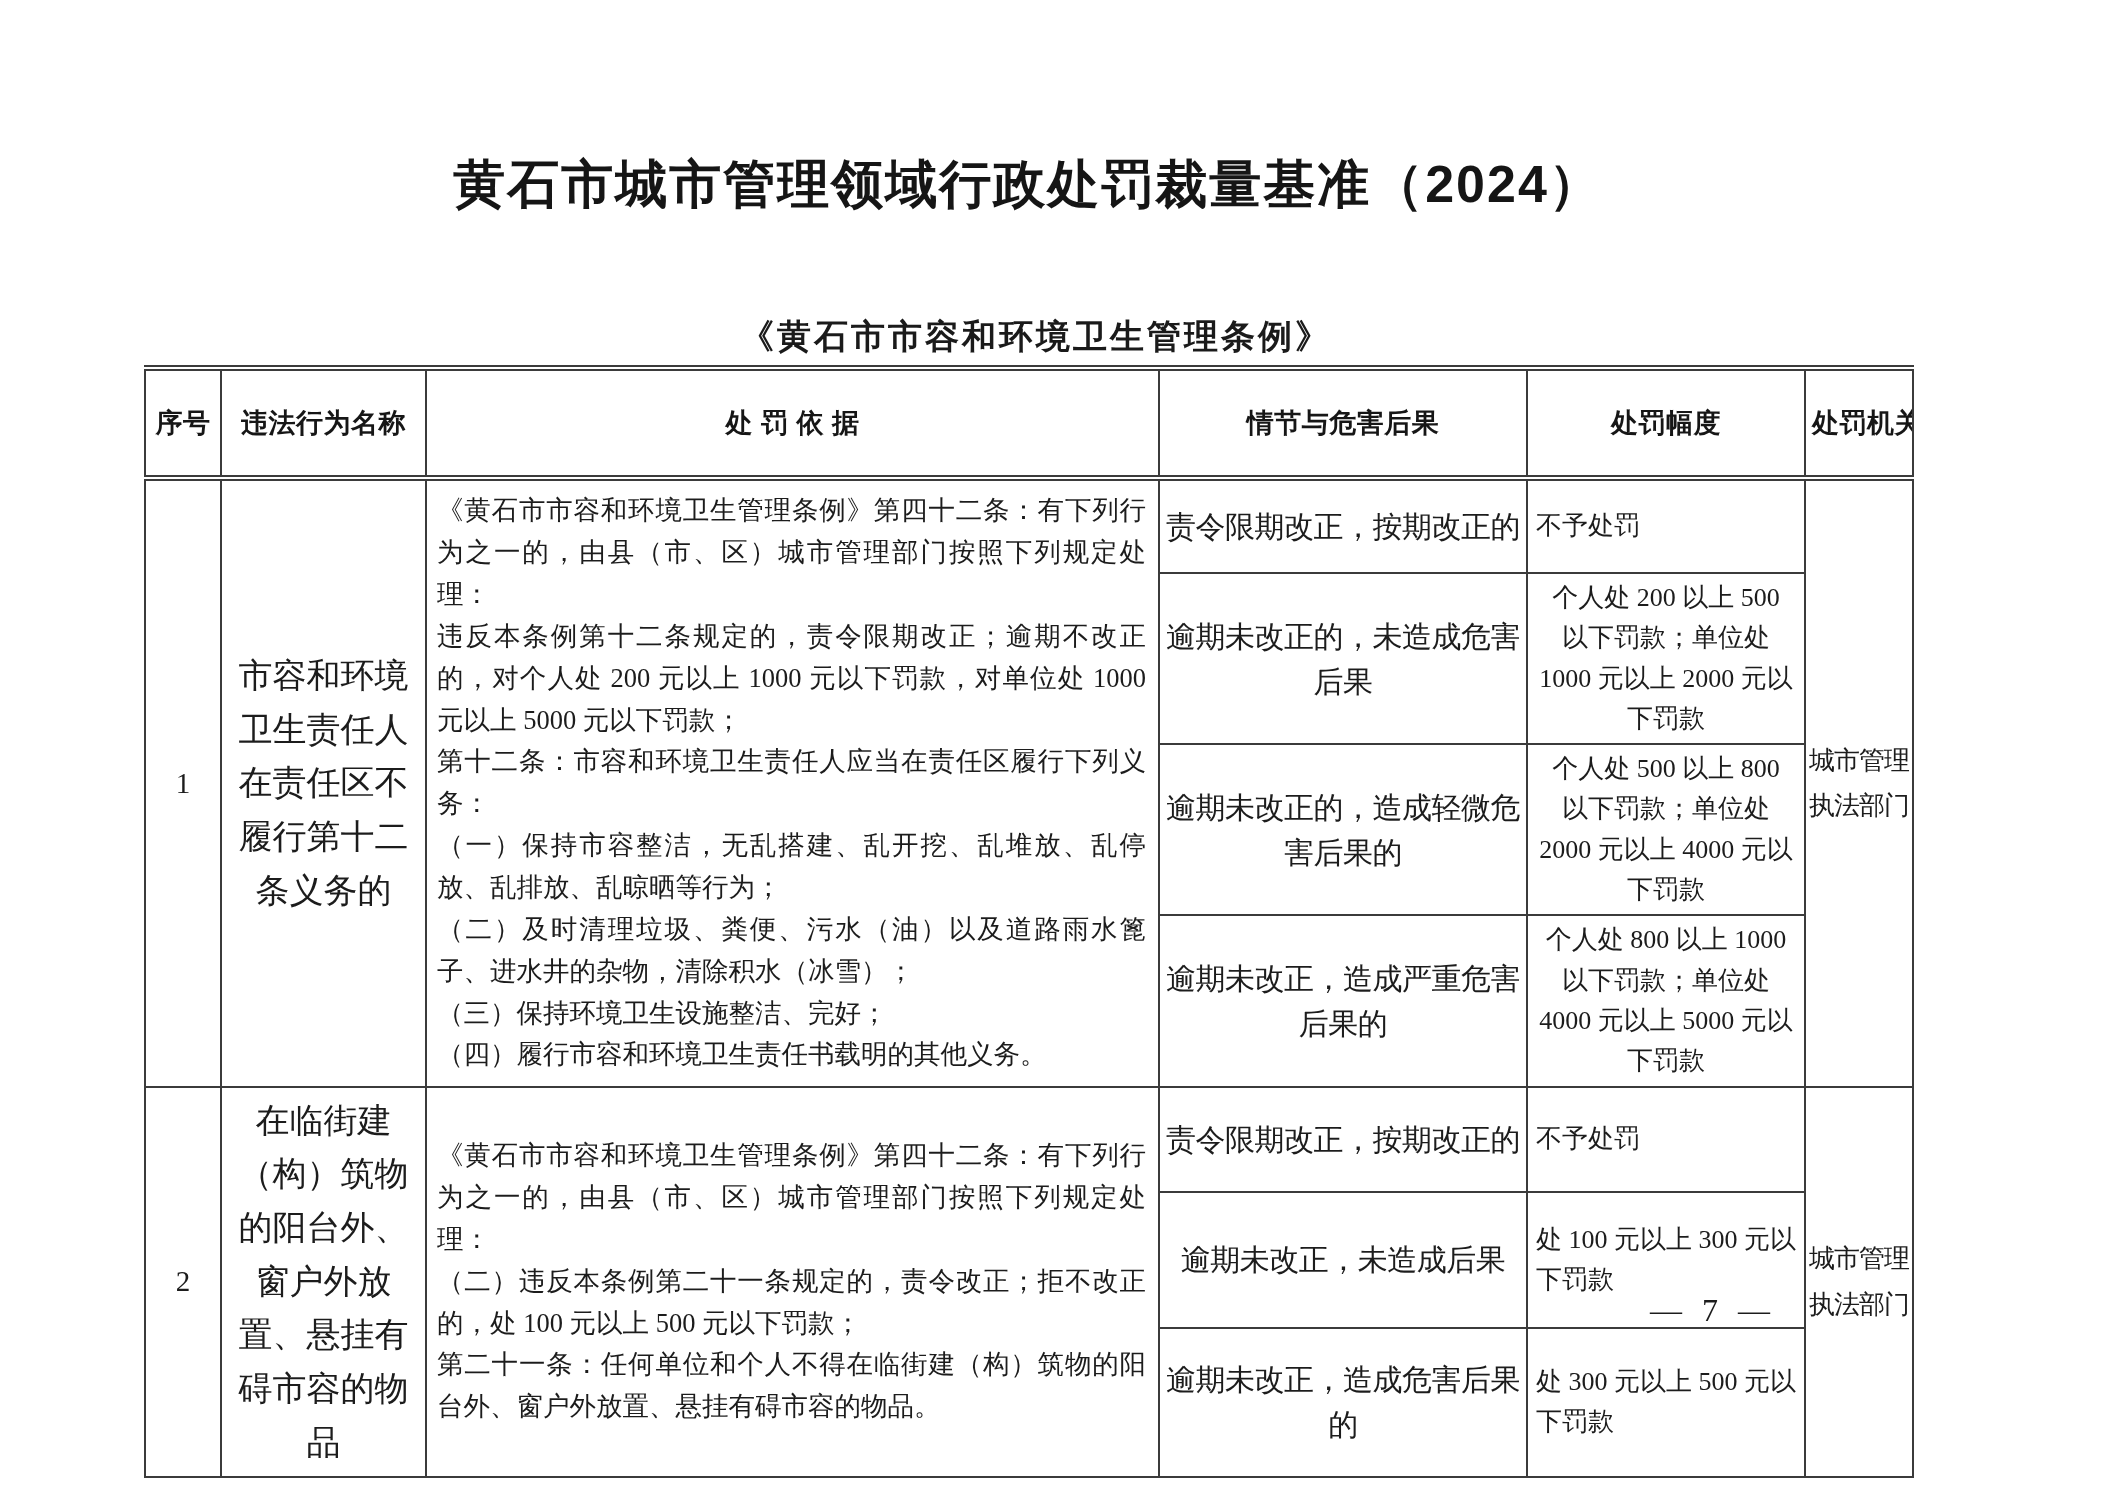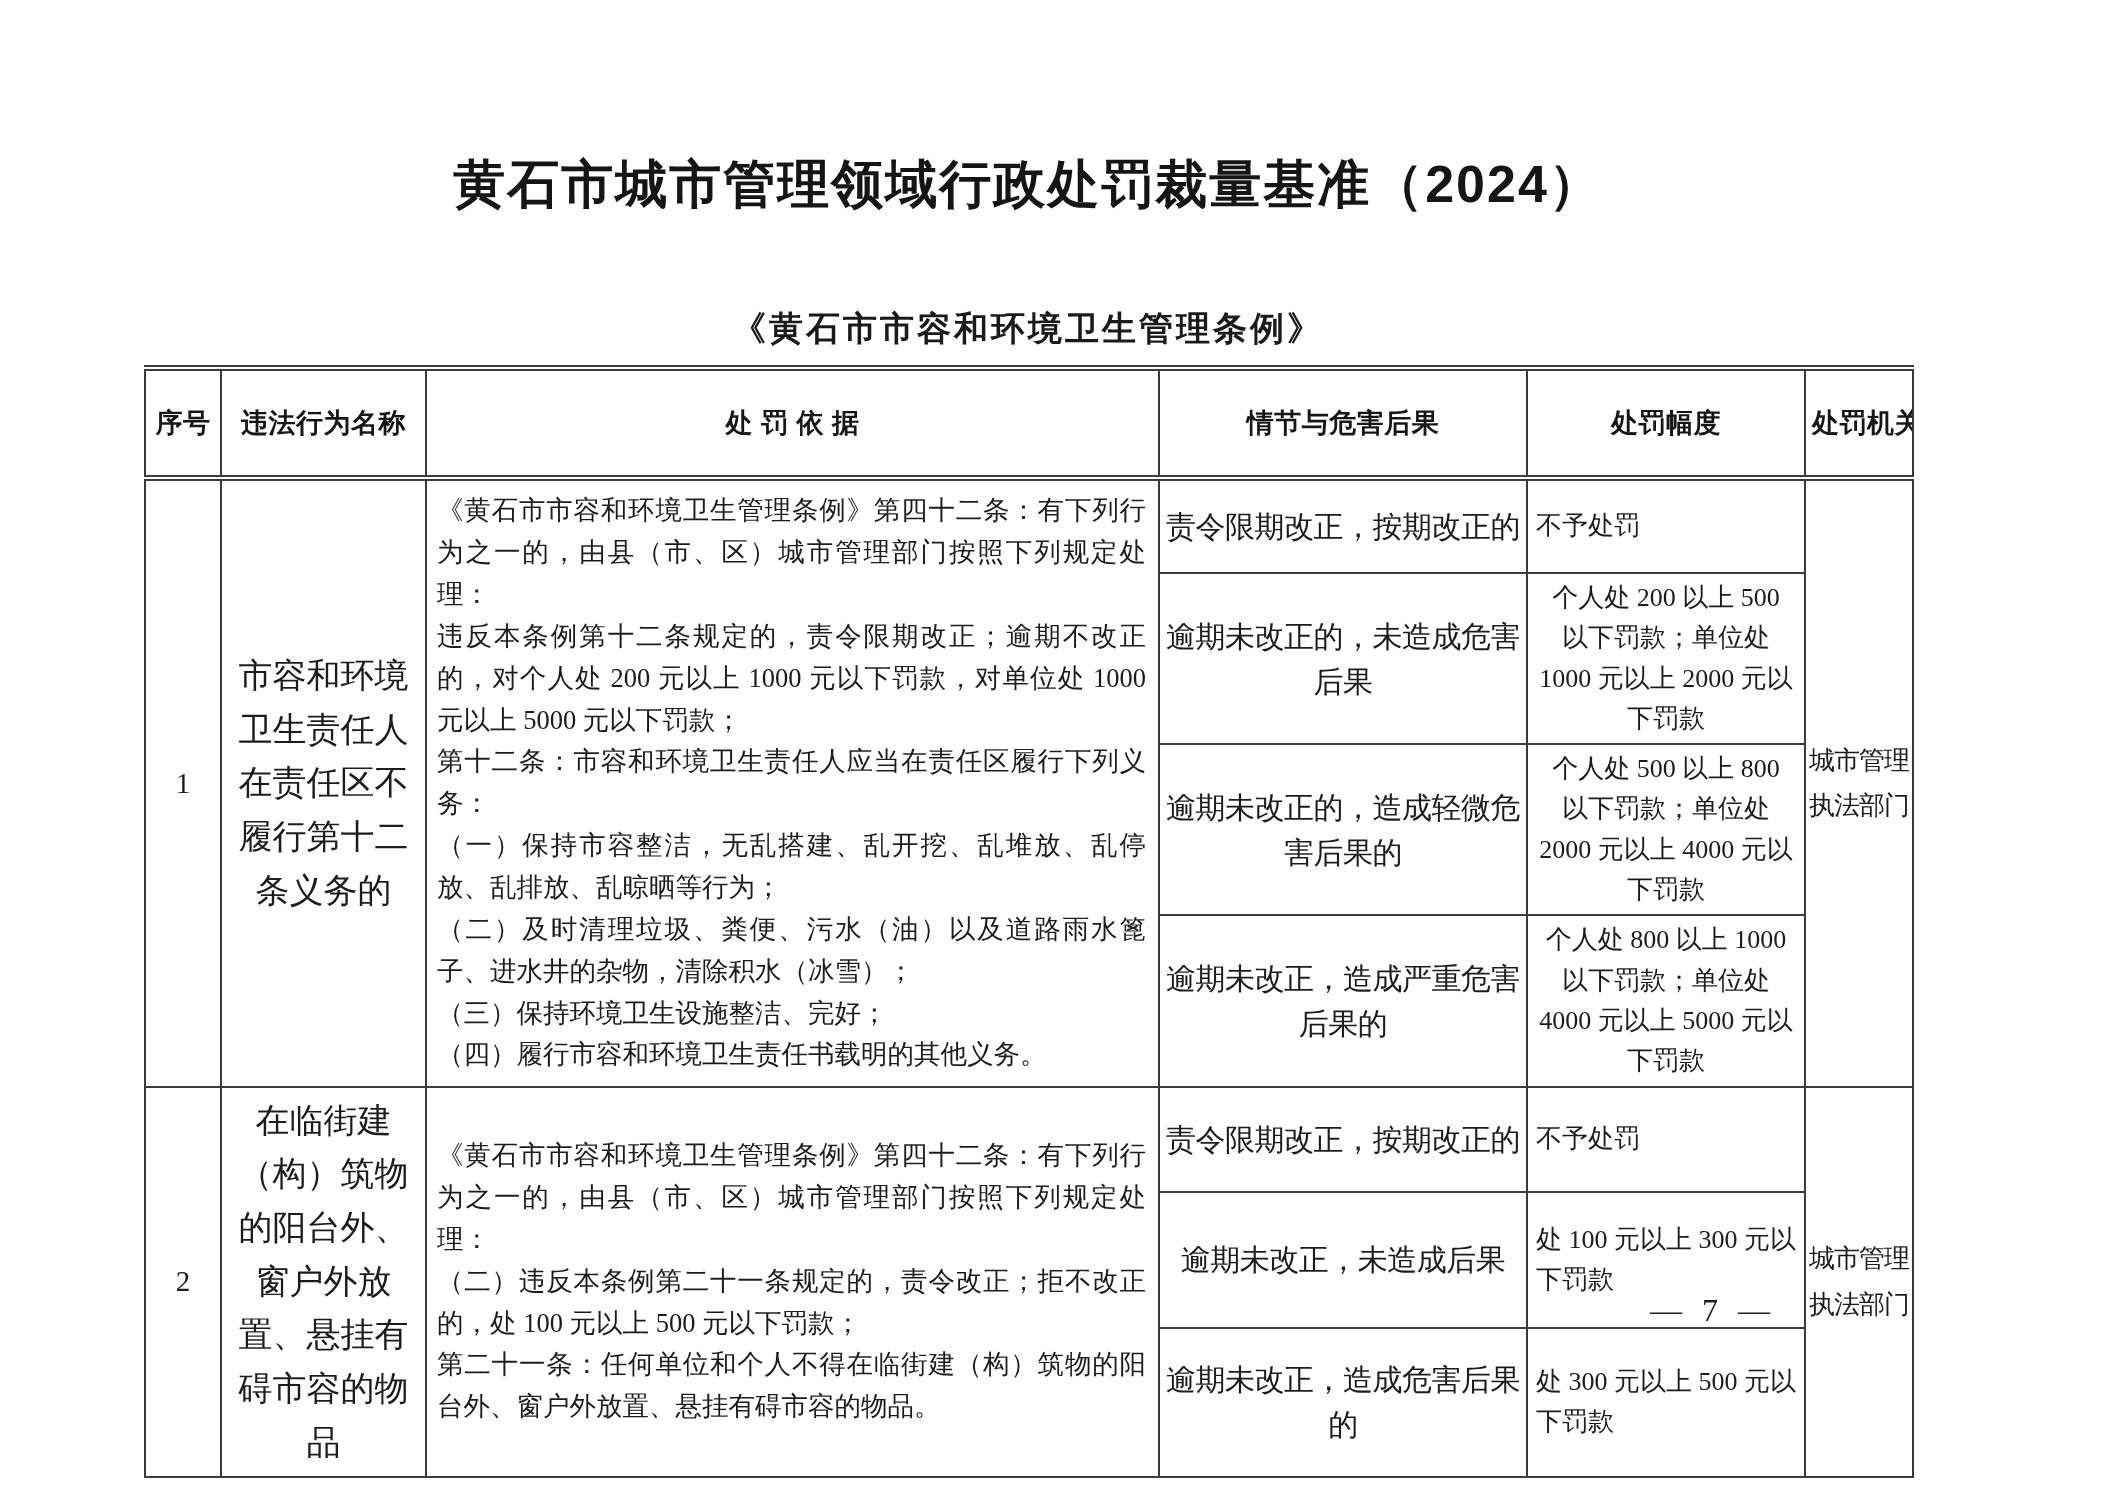--- a/index.html
+++ b/index.html
@@ -31,21 +31,21 @@
   .subtitle {
     position: absolute;
     top: 306px;
     left: 144px;
     width: 1768px;
     text-align: center;
     font-family: "Liberation Serif", serif;
     font-weight: 600;
     font-size: 34px;
     letter-spacing: 3px;
-    margin: 0;
+    margin: 8px;
     color: #1a1a1a;
   }
   table.rules-table {
     position: absolute;
     left: 144px;
     top: 365px;
     width: 1768px;
     table-layout: fixed;
     border-collapse: collapse;
     border: 2px solid #3b3b3b;

